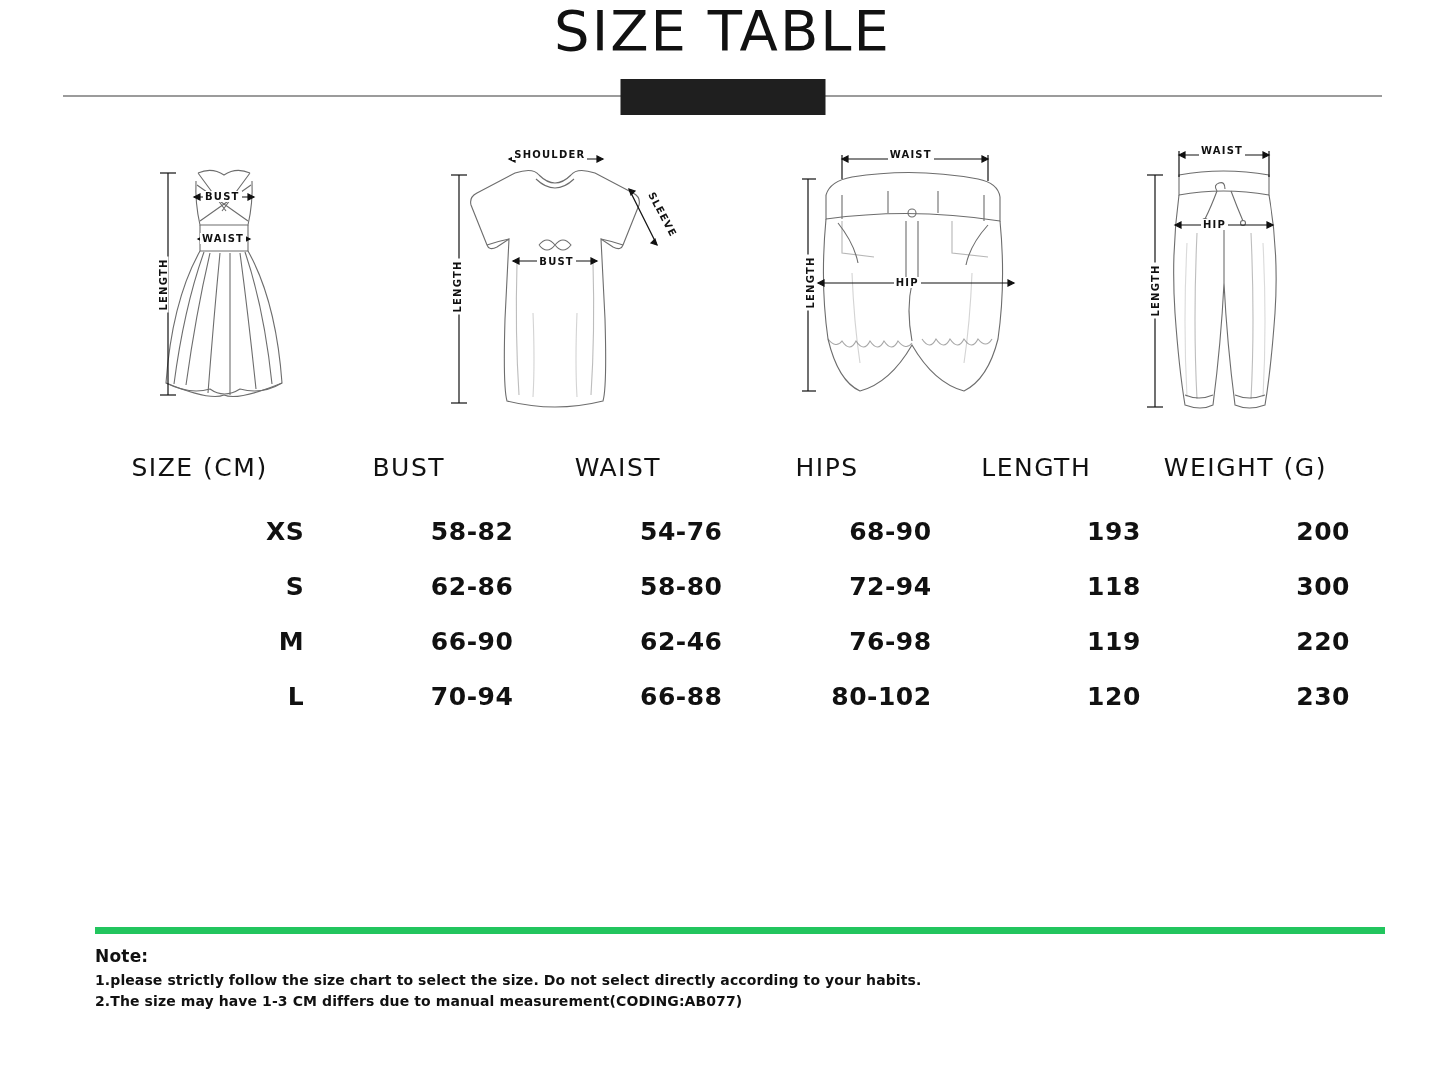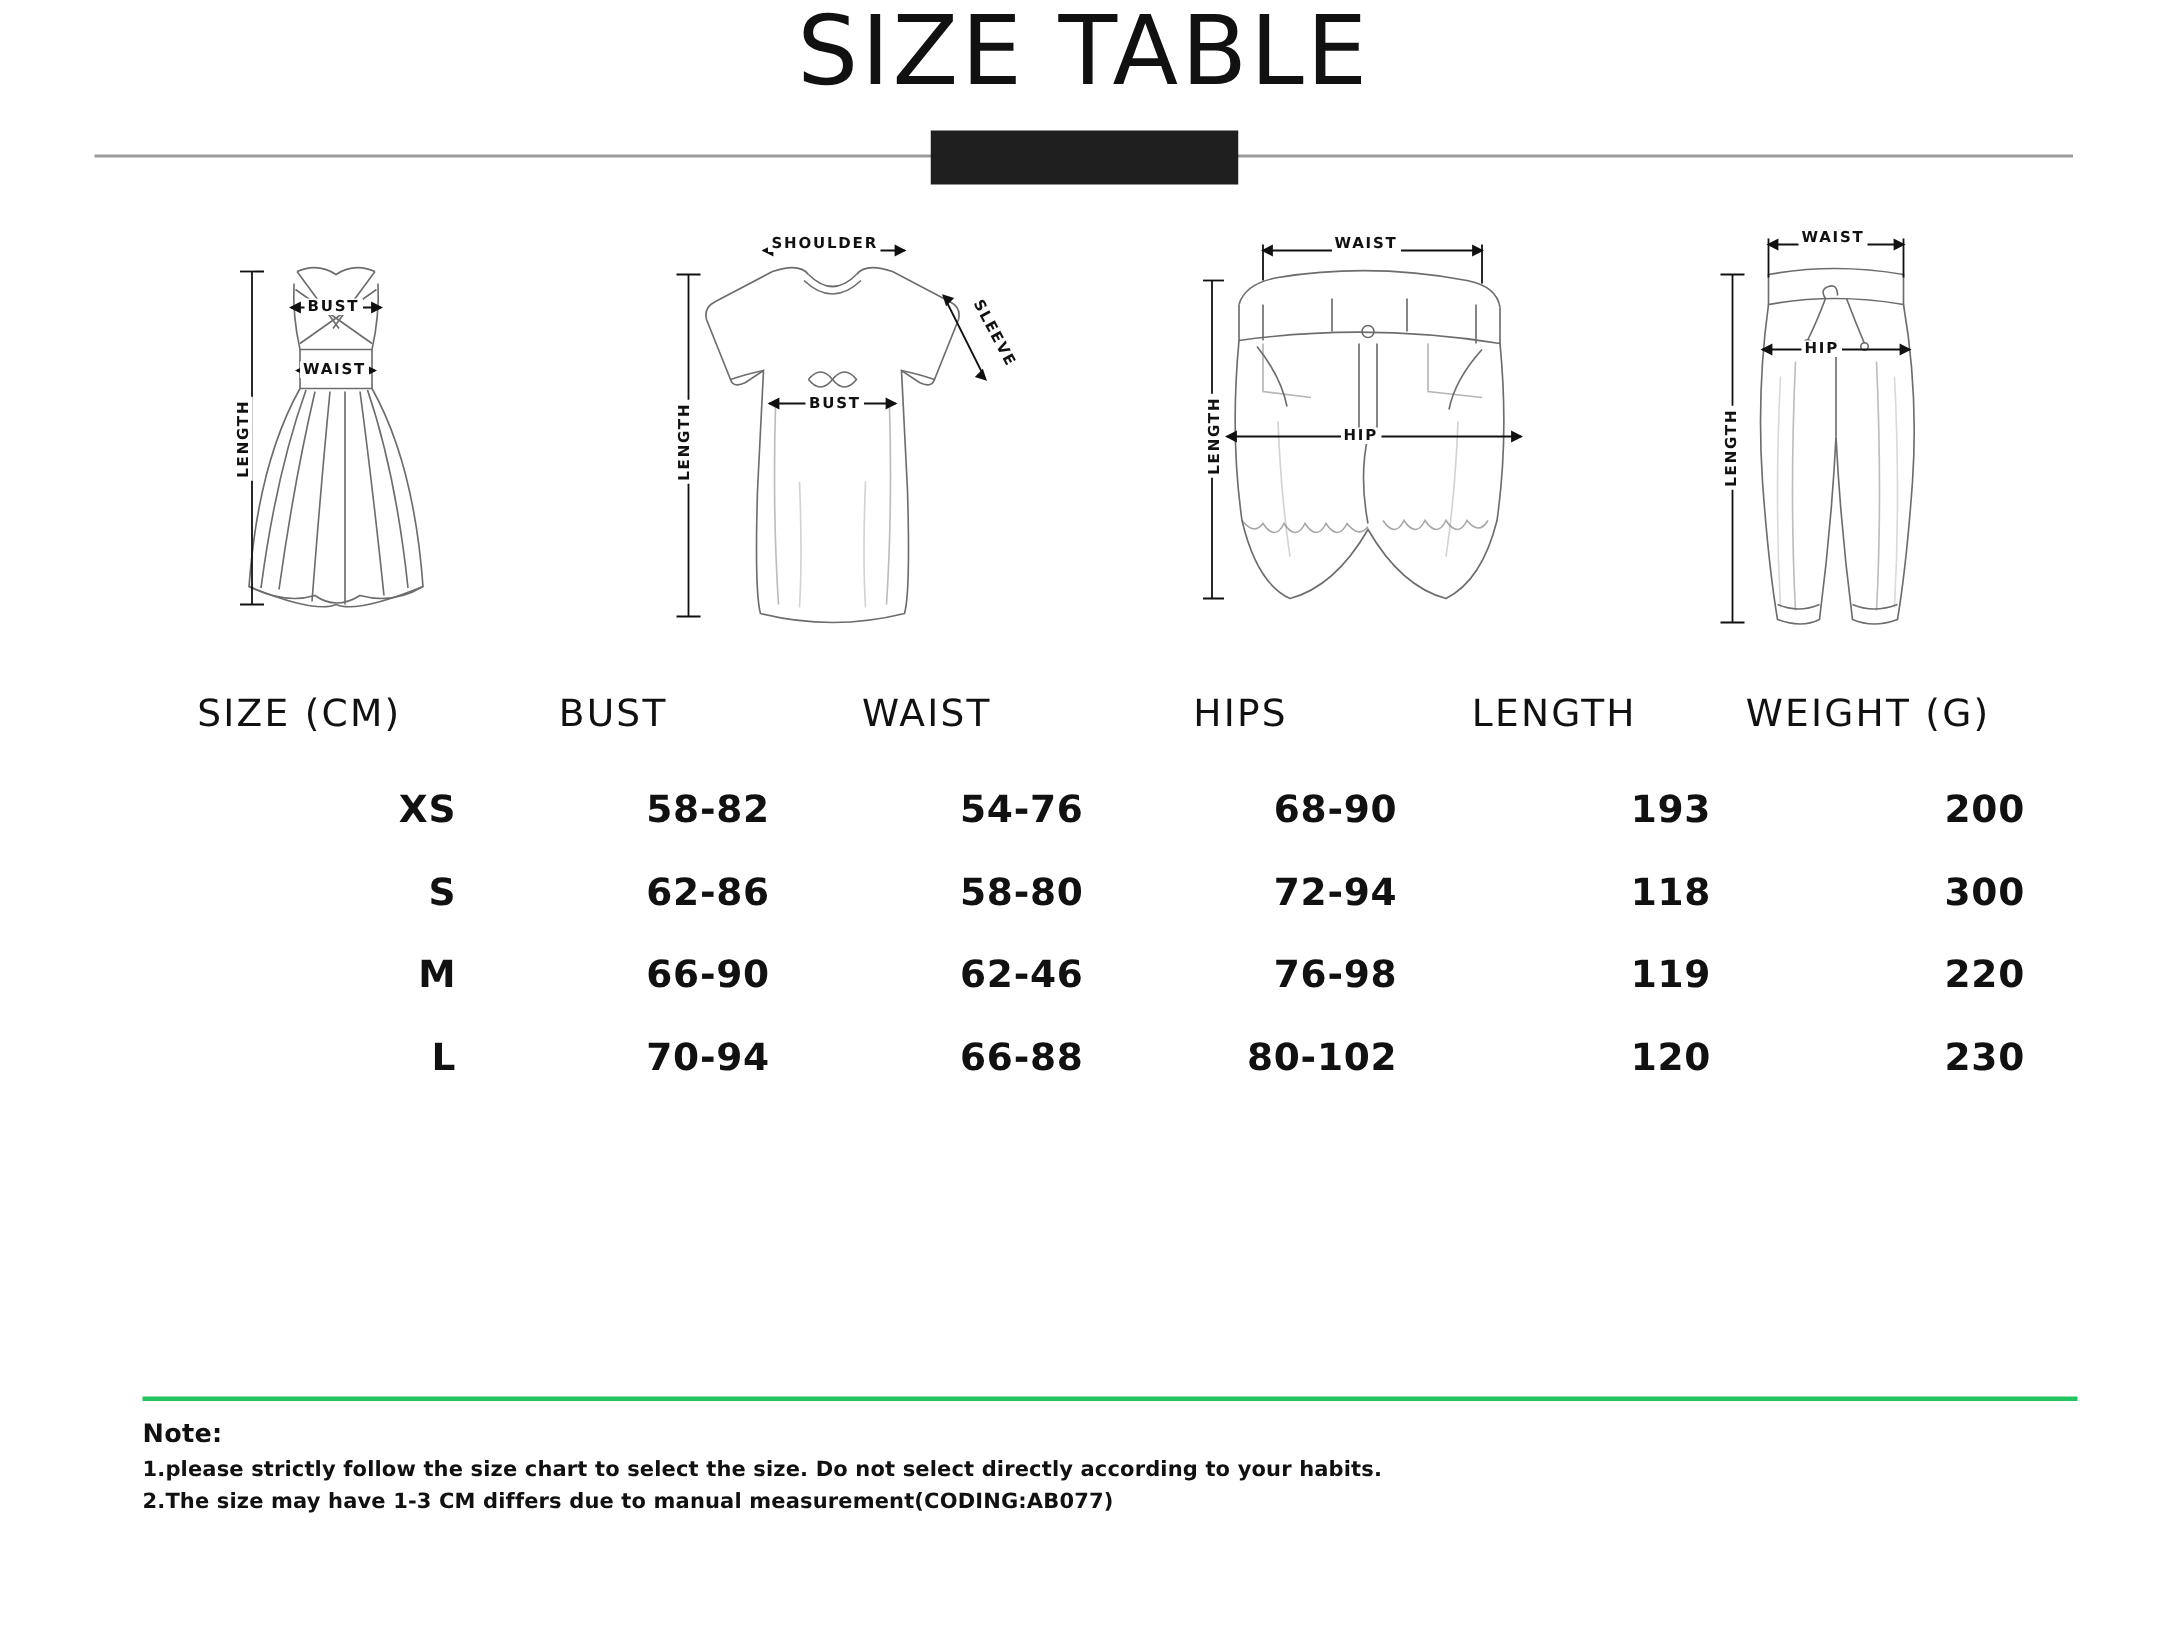--- a/index.html
+++ b/index.html
@@ -18,21 +18,21 @@
   }
 
   
   .title-wrap {
     width: 100%;
     text-align: center;
     padding-top: 2px;
   }
   .title {
     font-family: "DejaVu Sans", sans-serif;
-    font-size: 64px;
+    font-size: 56px;
     letter-spacing: 2px;
     font-weight: 400;
     color: #111;
     line-height: 1.05;
   }
 
   
   .divider-wrap {
     position: relative;
     height: 34px;
@@ -124,21 +124,21 @@
     letter-spacing: 0.5px;
   }
   table.size-table td.size-col { }
 
   
   .note {
     position: absolute;
     left: 95px;
     right: 60px;
     bottom: 70px;
-    border-top: 3px solid #22c55e;
+    border-top: 7px solid #22c55e;
     padding-top: 12px;
   }
   .note-title {
     font-size: 17px;
     font-weight: 700;
     color: #111;
     margin-bottom: 4px;
     letter-spacing: 0.2px;
   }
   .note-line {

